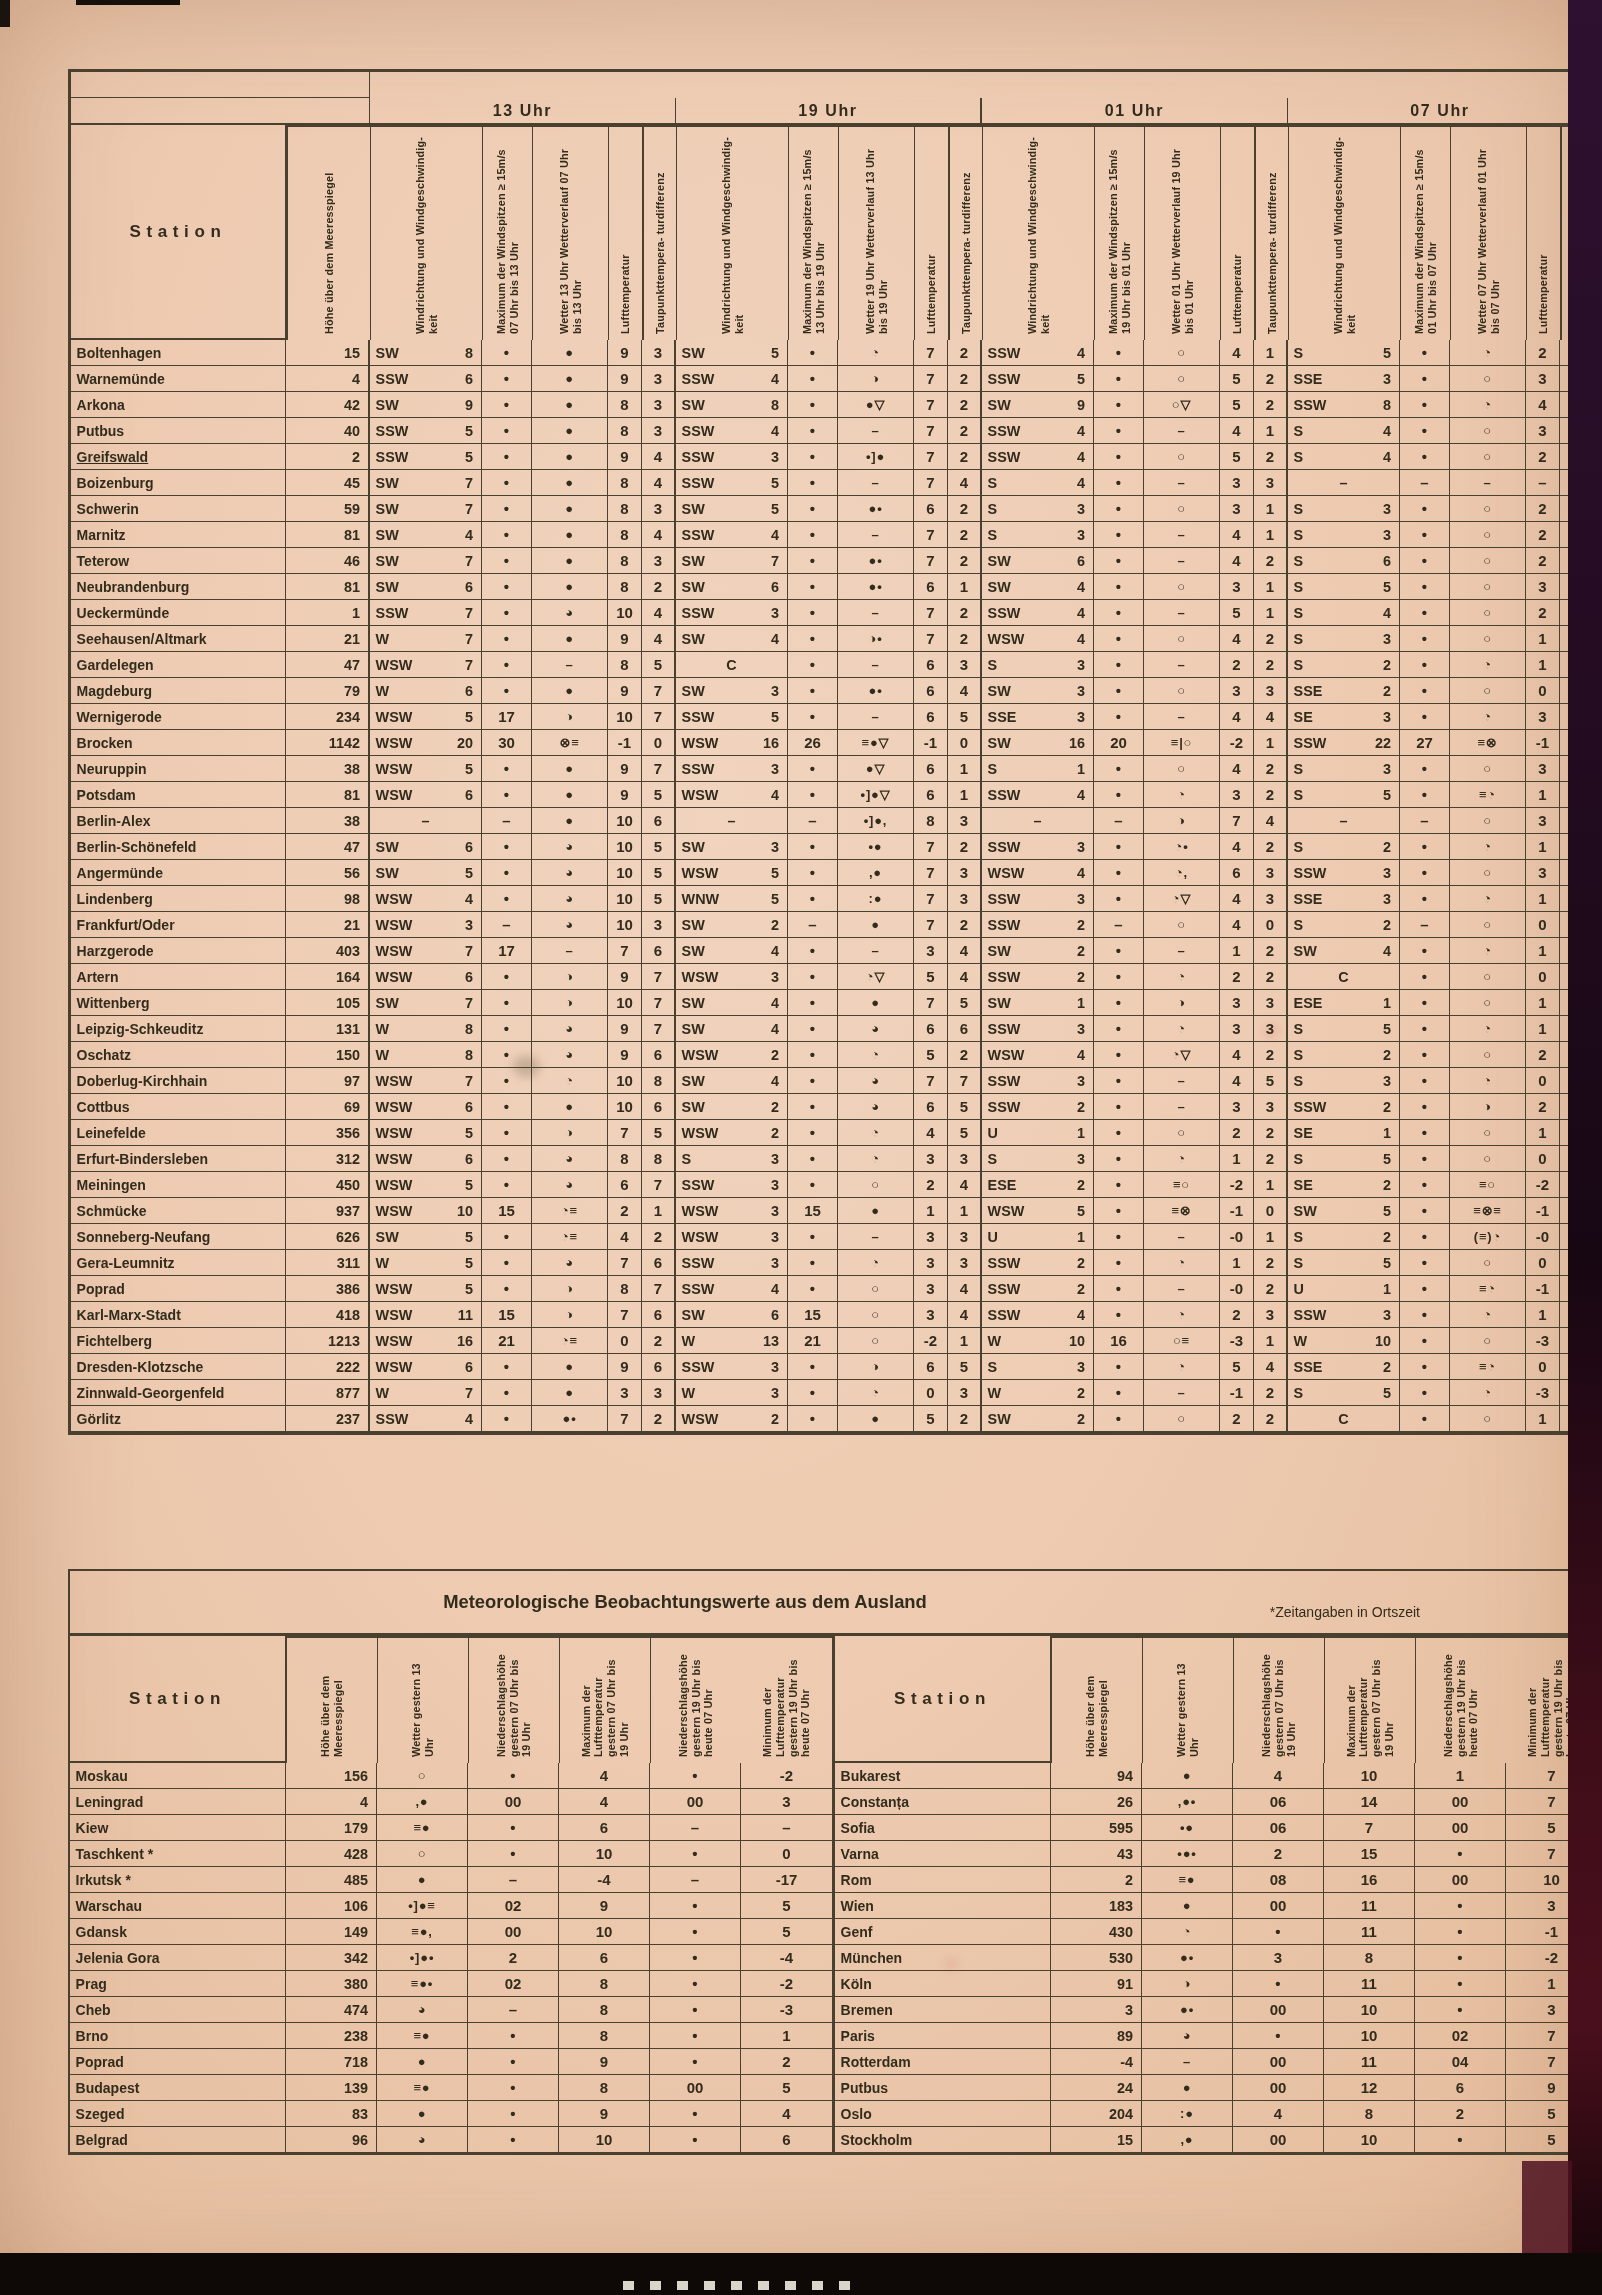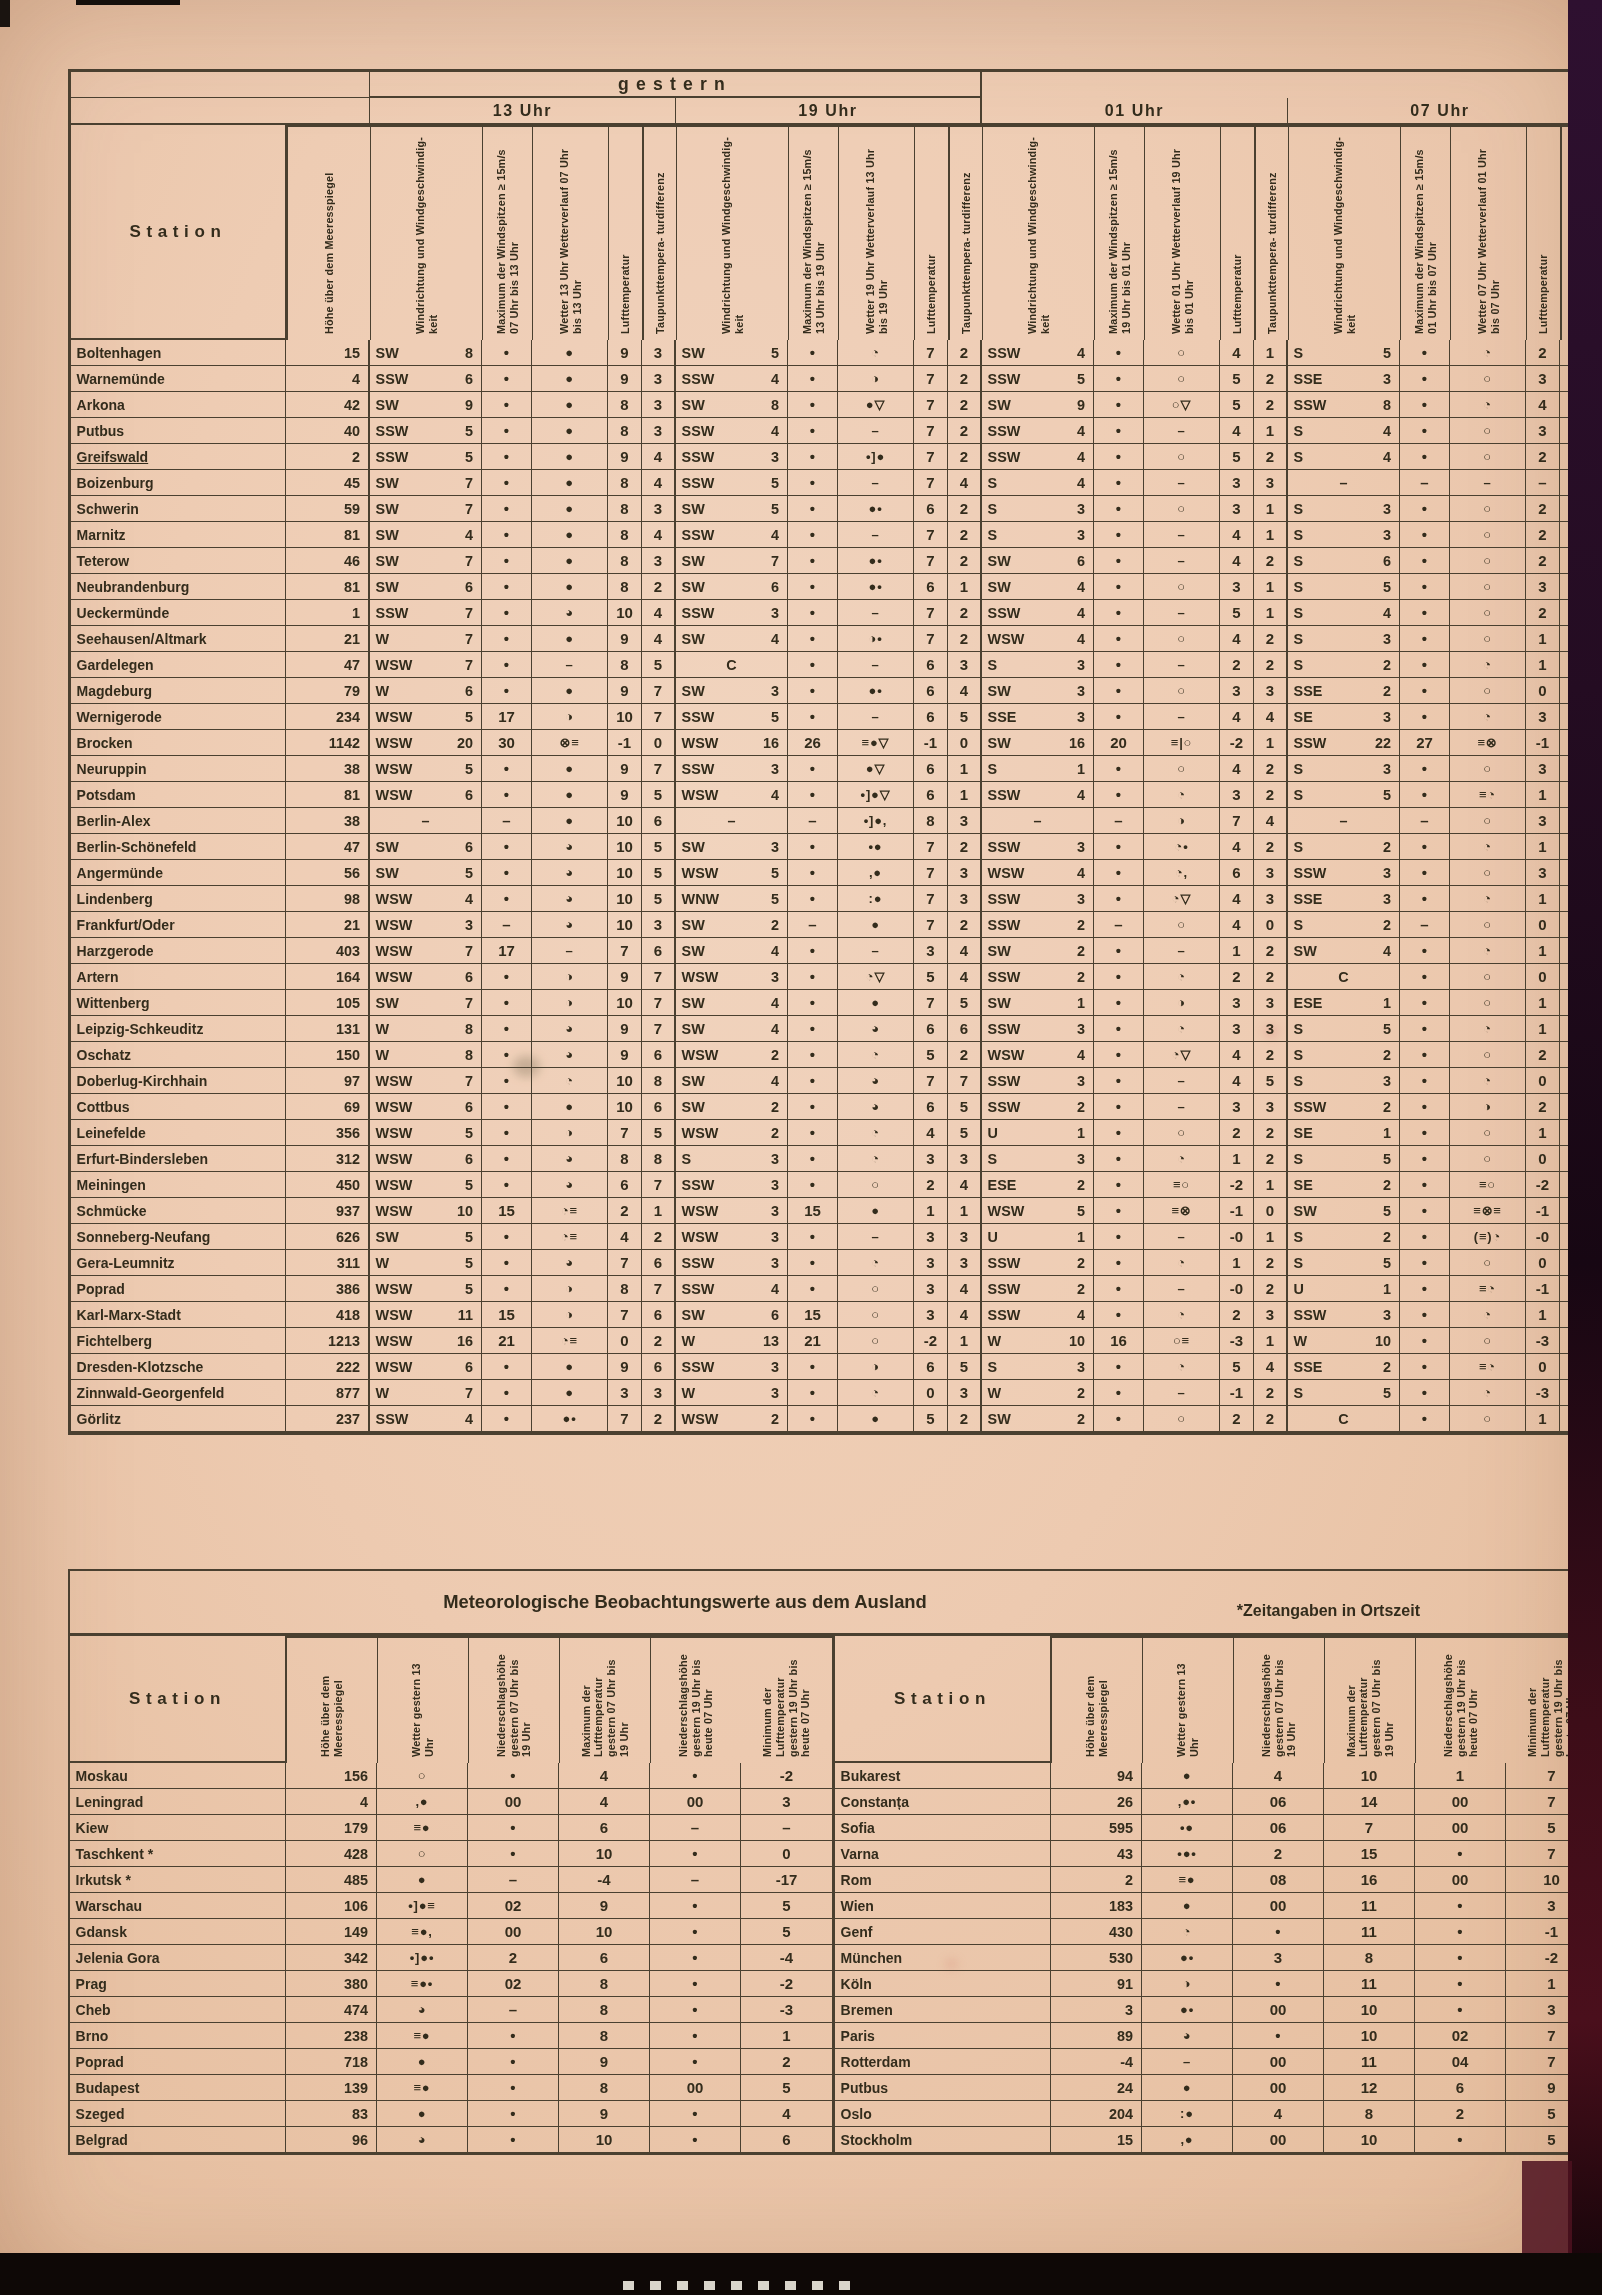--- a/index.html
+++ b/index.html
@@ -36,21 +36,21 @@
     grid-template-columns:215px 84px repeat(4, 112px 50px 76px 34px 34px);
     grid-template-rows:26.4px 27px 215px repeat(42, 26px);
     border:3.2px solid #4a4030;background:rgba(255,245,230,.06);
   }
   
   #bottom-title{
     position:absolute;left:68px;top:1569px;width:1518px;height:62px;
     border:2.4px solid #4a4030;display:flex;align-items:center;justify-content:center;
   }
   #bottom-title .t{font-weight:bold;font-size:18.4px;margin-right:288px;}
-  #bottom-title .n{position:absolute;right:168px;bottom:13px;font-weight:bold;font-size:16px;}
+  #bottom-title .n{position:absolute;right:168px;bottom:13px;font-weight:normal;font-size:14px;}
   .bt{position:absolute;display:grid;
       grid-template-columns:216px 91px 91px 91px 91px 91px 91px;
       grid-template-rows:127px repeat(15, 26px);
       border:2.4px solid #4a4030;}
   #bt-left{left:68px;top:1634px;}
   #bt-right{left:833px;top:1634px;}
   
   .strip-right{position:absolute;right:0;top:0;width:34px;height:2295px;
     background:linear-gradient(to bottom,#2e1030 0%,#240c22 30%,#170713 55%,#3d0d18 75%,#4a0f1c 88%,#120408 100%);}
   .strip-bottom{position:absolute;left:0;bottom:0;width:1602px;height:42px;background:#0e0806;}
@@ -66,21 +66,20 @@
 <div class="vignette"></div>
 
 <div class="top-mark"></div>
 <div class="top-mark2"></div>
 <div class="stain" style="left:513px;top:1056px;width:27px;height:21px;background:rgba(95,85,60,.30);"></div>
 <div class="stain" style="left:1264px;top:1027px;width:14.4px;height:9.6px;background:rgba(200,100,90,.28);"></div>
 <div class="stain" style="left:945px;top:1959px;width:13px;height:9.6px;background:rgba(205,110,95,.22);"></div>
 
 <div id="top-grid">
     <div class="c" style="grid-area: 1 / 1 / auto / span 2;"></div>
-    <div class="c dayh hr hb" style="grid-area: 1 / 3 / auto / span 10;">gestern</div>
     <div class="c hb" style="grid-area: 2 / 1 / auto / span 2;"></div>
     <div class="c timeh hb" style="grid-area: 2 / 3 / auto / span 5;">13 Uhr</div>
     <div class="c timeh hb hr" style="grid-area: 2 / 8 / auto / span 5;">19 Uhr</div>
     <div class="c timeh hb" style="grid-area: 2 / 13 / auto / span 5;">01 Uhr</div>
     <div class="c timeh hb hr" style="grid-area: 2 / 18 / auto / span 5;">07 Uhr</div>
     <div class="c stnh hb" style="grid-area: 3 / 1;">Station</div>
     <div class="c rot hr hb" style="grid-area: 3 / 2;">Höhe über dem Meeresspiegel</div>
     <div class="c rot hb" style="grid-area: 3 / 3;">Windrichtung und Windgeschwindig- keit</div>
     <div class="c rot hb" style="grid-area: 3 / 4;">Maximum der Windspitzen ≥ 15m/s 07 Uhr bis 13 Uhr</div>
     <div class="c rot hb" style="grid-area: 3 / 5;">Wetter 13 Uhr Wetterverlauf 07 Uhr bis 13 Uhr</div>

